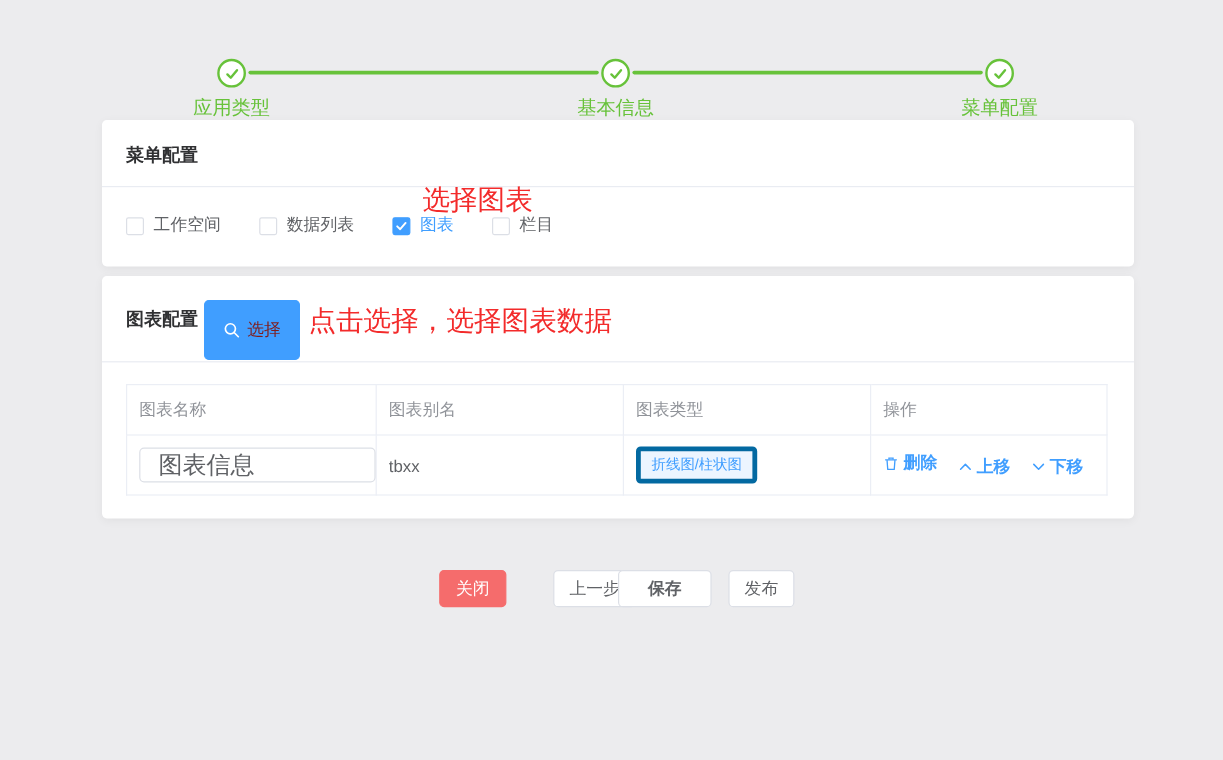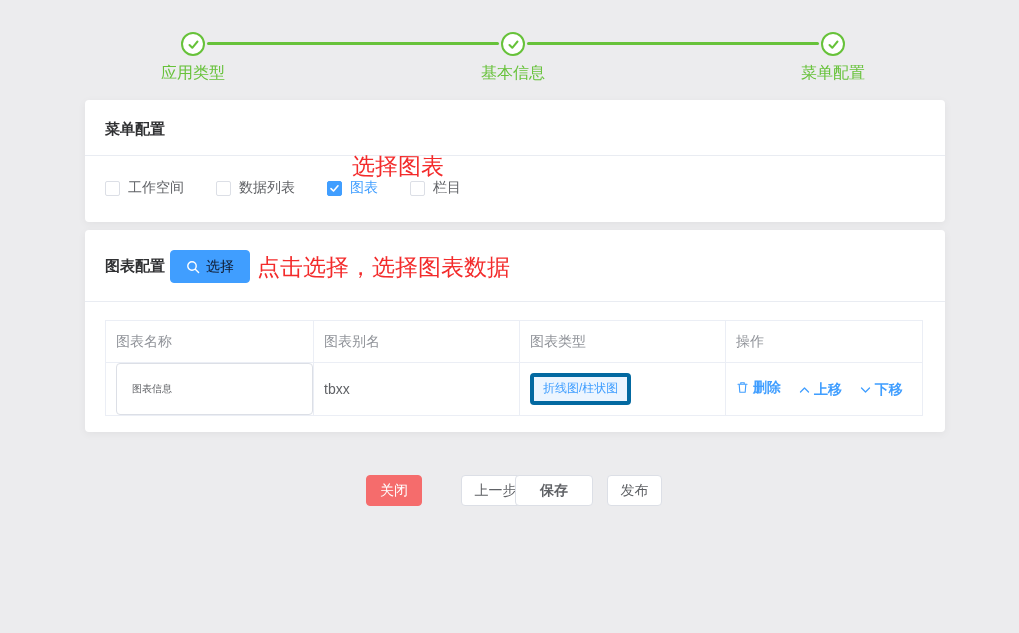--- a/index.html
+++ b/index.html
@@ -6,21 +6,21 @@
   html, body { width: 1019px; height: 633px; }
   body {
     font-family: "Liberation Sans", "DejaVu Sans", sans-serif;
     background: #ececee;
     position: relative;
     overflow: hidden;
   }
   .page { position: absolute; inset: 0; }
 
   
-  .stepper { position: absolute; left: 0; top: 0; width: 868px; height: 95px; }
+  .stepper { position: absolute; left: 0; top: 17px; width: 868px; height: 95px; }
   .step-line { position: absolute; top: 42px; height: 3px; background: #67C23A; border-radius: 2px; }
   .step-line.l1 { left: 207px; width: 292px; }
   .step-line.l2 { left: 527px; width: 292px; }
   .step-circle {
     position: absolute; top: 32px; width: 24px; height: 24px;
     border: 2px solid #67C23A; border-radius: 50%;
     background: #fff; display: flex; align-items: center; justify-content: center;
   }
   .step-circle.c1 { left: 181px; }
   .step-circle.c2 { left: 501px; }
@@ -61,36 +61,36 @@
     background: #fff; display: inline-flex; align-items: center; justify-content: center;
   }
   .cb svg { display: none; }
   .cb-item.checked .cb { background: #409EFF; border-color: #409EFF; }
   .cb-item.checked .cb svg { display: block; }
   .cb-label { margin-left: 8px; font-size: 14px; color: #606266; }
   .cb-item.checked .cb-label { color: #409EFF; }
 
   
   .select-btn {
-    position: absolute; left: 85px; top: 20px; height: 33px; padding: 0 15px;
+    position: absolute; left: 85px; top: 20px; height: 50px; padding: 0 15px;
     background: #409EFF; border: 1px solid #409EFF; border-radius: 4px;
-    color: #0f172a; font-size: 14px; display: inline-flex; align-items: center; gap: 6px;
+    color: #7f1d1d; font-size: 14px; display: inline-flex; align-items: center; gap: 6px;
     cursor: pointer; font-family: inherit;
   }
 
   
   .table-wrap { position: absolute; left: 20px; top: 90px; width: 817px; }
   table { border-collapse: collapse; width: 817px; table-layout: fixed; font-size: 14px; }
   th, td { border: 1px solid #ebeef5; text-align: left; padding: 0 10px; }
   th { height: 42px; color: #909399; font-weight: normal; background: #fff; margin-top: 48px; }
   td { height: 50px; color: #606266; background: #fff; }
   .col1 { width: 208px; } .col2 { width: 206px; } .col3 { width: 206px; } .col4 { width: 197px; }
   .name-input {
-    width: 197px; height: 52px; border: 1px solid #dcdfe6; border-radius: 4px;
-    padding: 0 15px; font-size: 10px; color: #606266; background: #fff;
+    width: 197px; height: 29px; border: 1px solid #dcdfe6; border-radius: 4px;
+    padding: 0 15px; font-size: 20px; color: #606266; background: #fff;
     font-family: inherit; outline: none;
   }
   .tag {
     display: inline-block; background: #ecf5ff; border: 4px solid #0369a1;
     color: #409EFF; font-size: 12px; padding: 4px 9px; border-radius: 4px; line-height: 1.3;
   }
   .op-link {
     color: #409EFF; text-decoration: none; font-size: 14px;
     display: inline-flex; align-items: center; gap: 4px; margin-right: 14px; cursor: pointer; font-weight: bold;
   }

